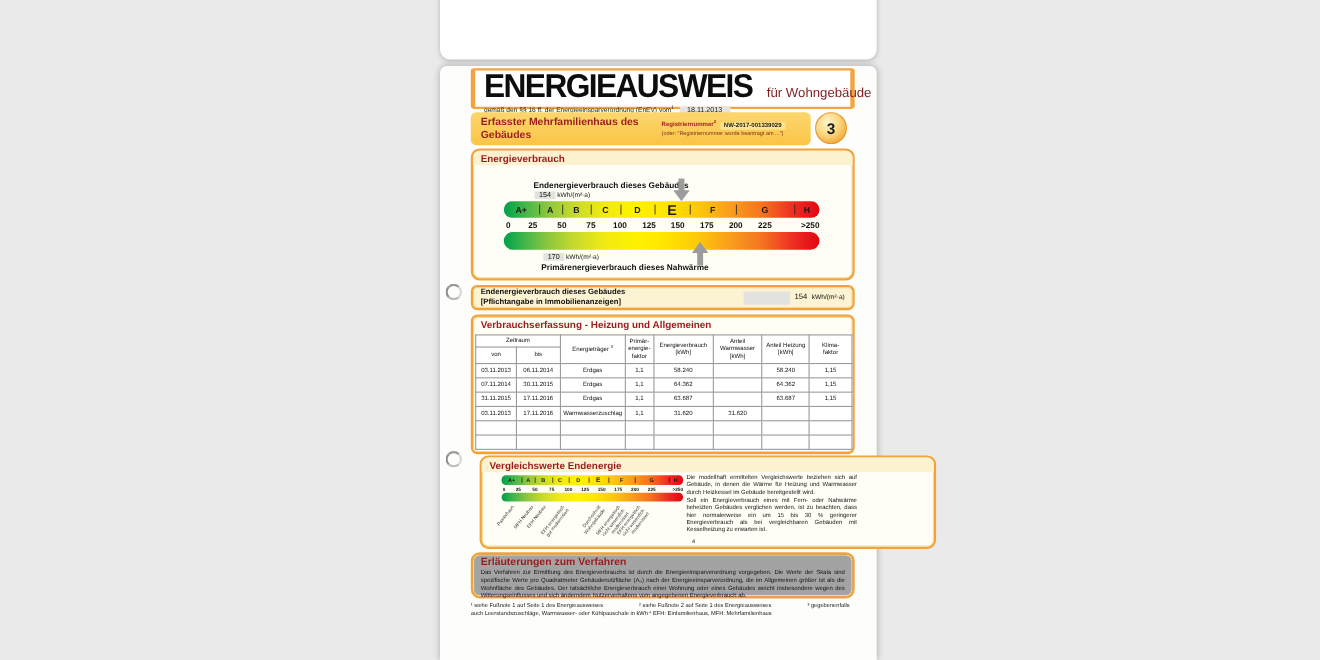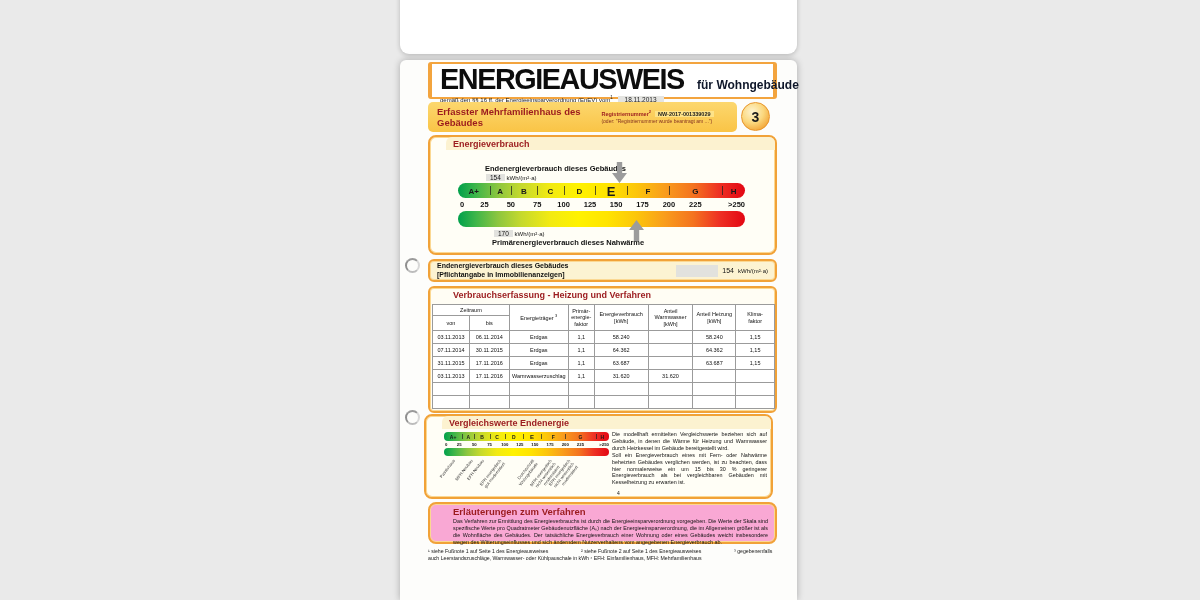--- a/index.html
+++ b/index.html
@@ -11,21 +11,21 @@
   .page { position:absolute; left:400px; top:60px; width:397px; height:540px;
     background:#fdfdfb; border-radius:6px 6px 0 0; box-shadow:0 0 7px rgba(0,0,0,.28); }
 
   
   .title-box { position:absolute; left:28px; top:2px; width:349px; height:37px;
     background:#fff; border:2px solid #f3a43e; border-left-width:4px; border-right-width:4px; border-radius:3px;
     padding:1px 8px 0; }
   .title-row { display:flex; align-items:baseline; white-space:nowrap; }
   .main-title { font-size:30px; font-weight:bold; letter-spacing:-1.5px; line-height:.95; color:#0d0d0d;
     display:inline-block; transform:scaleX(.96); transform-origin:left bottom; }
-  .title-suffix { font-size:12px; font-weight:bold; margin-left:3px; color:#0f172a; }
+  .title-suffix { font-size:12px; font-weight:normal; margin-left:3px; color:#7f1d1d; }
   .law-row { font-size:6px; color:#222; margin-top:1px; }
   .law-row sup { font-size:4.5px; }
   .date-chip { background:#e4e4e1; padding:0 7px; margin-left:3px; font-size:6.5px; display:inline-block; }
 
   
   .section-bar { position:absolute; left:28px; top:42px; width:309px; height:30px;
     background:linear-gradient(#fcd76e,#fac446); border-radius:5px;
     display:flex; align-items:center; justify-content:space-between; padding:0 9px; }
   .section-title { color:#9b1b1e; font-weight:bold; font-size:9.5px; }
   .reg-block { width:148px; line-height:1.2; }
@@ -33,21 +33,21 @@
   .reg-line1 sup { font-size:4px; }
   .reg-number { background:#fde389; color:#1c1c1c; padding:0 3px; font-weight:bold; }
   .reg-line2 { font-size:5px; color:#84301f; margin-top:1px; }
   .page-circle { position:absolute; left:341px; top:42px; width:29px; height:29px; border-radius:50%;
     background:radial-gradient(circle at 38% 32%, #fdf3cf 0%, #fbd87e 45%, #f3a93c 78%, #ee9c2b 100%);
     border:1px solid #e8952a; display:flex; align-items:center; justify-content:center;
     font-size:14px; font-weight:bold; color:#1c1c1c; }
 
   
   .obox { position:absolute; border:2px solid #f1a238; border-radius:8px; background:#fffef6;
-    box-shadow:inset 0 0 0 1px #fbd892;padding-left:16px; }
+    box-shadow:inset 0 0 0 1px #fbd892; }
   .box-title { color:#9b1b1e; font-weight:bold; font-size:9px; padding:2px 7px 1px; }
   .strip { background:#fcf2d0; border-radius:6px 6px 0 0; }
 
   
   .ev-box { left:28px; top:75px; width:349px; height:120px; }
   .end-label { position:absolute; left:55px; top:27px; font-size:7.5px; font-weight:bold; }
   .val-line { position:absolute; font-size:6px; white-space:nowrap; }
   .chip { background:#e2e2de; padding:0 4px; font-size:6.5px; display:inline-block; }
   .arrow { position:absolute; width:15px; height:21px; background:#9c9c9c; }
   .arrow-down { left:182px; top:25px; clip-path:polygon(32% 0,68% 0,68% 52%,100% 52%,50% 100%,0 52%,32% 52%); }
@@ -83,40 +83,40 @@
   .vtab { position:absolute; left:2px; top:16px; border-collapse:collapse; table-layout:fixed; background:#fff;
     font-size:5.5px; color:#111; }
   .vtab th, .vtab td { border:1px solid #9b9b9b; text-align:center; font-weight:normal; padding:0 1px;
     white-space:pre-line; line-height:1.15; overflow:hidden; }
   .vtab thead tr.r1 th { height:11px; }
   .vtab thead tr.r2 th { height:15px; }
   .vtab tbody tr { height:13px; }
   .vtab sup { font-size:4px; }
 
   
-  .cmp-box { left:24px; top:354px; width:349px; height:85px; }
+  .cmp-box { left:36px; top:354px; width:415px; height:85px; }
   .cmp-scale { position:absolute; left:18px; top:16px; width:165px; height:64px; }
   .s-letters { position:absolute; left:0; top:0; width:165px; height:9px; border-radius:4px; }
   .s-letters .lt { position:absolute; top:50%; transform:translate(-50%,-50%); font-weight:bold; font-size:5px; color:#1a1a1a; }
   .s-letters .lt.hl { font-size:6px; }
   .s-letters .dv { position:absolute; top:2px; width:1px; height:5px; background:rgba(35,35,35,.7); }
   .s-numbers { position:absolute; left:0; top:10px; width:165px; height:5px; font-size:4.3px; font-weight:bold; }
   .s-numbers .tk { position:absolute; transform:translateX(-50%); }
   .s-numbers .tk.first { left:1px !important; transform:none; }
   .s-numbers .tk.last { left:auto !important; right:0; transform:none; }
   .s-bar { position:absolute; left:0; top:16px; width:165px; height:8px; border-radius:4px; }
   .s-labels { position:absolute; left:0; top:26px; width:165px; height:38px; }
   .s-labels .dl { position:absolute; top:1px; transform-origin:100% 0; transform:rotate(-52deg);
     font-size:4.3px; color:#3a3a3a; white-space:pre-line; line-height:1.12; text-align:right; }
   .fn4 { position:absolute; left:173px; top:58px; font-size:5px; }
   .cmp-text { position:absolute; left:186px; top:15px; width:155px; font-size:5.4px; line-height:1.28;
     text-align:justify; white-space:pre-line; color:#141414; }
 
   
-  .erl-box { left:28px; top:442px; width:349px; height:42px; background:#f9a8d4; }
+  .erl-box { left:28px; top:442px; width:349px; height:42px; background:#a3a3a3; }
   .erl-box .box-title { font-size:9.5px; }
   .erl-text { padding:0 7px; font-size:5.4px; line-height:1.27; text-align:justify; color:#141414; }
 
   
   .fnote { position:absolute; font-size:5.2px; color:#191919; white-space:nowrap; }
 </style>
 </head>
 <body>
 
 <div class="prev-page"></div>
@@ -206,21 +206,21 @@
       <div>[Pflichtangabe in Immobilienanzeigen]</div>
     </div>
     <div class="end-box-right">
       <span class="field-chip"></span>
       <span class="val">154</span>
       <span class="unit">kWh/(m²·a)</span>
     </div>
   </div>
 
   <div class="obox table-box">
-    <div class="box-title">Verbrauchserfassung - Heizung und Verfahren</div>
+    <div class="box-title">Verbrauchserfassung - Heizung und Allgemeinen</div>
     <table class="vtab">
       <colgroup>
         <col style="width:37px">
           <col style="width:40px">
           <col style="width:59px">
           <col style="width:26px">
         <col style="width:54px">
           <col style="width:45px">
           <col style="width:43px">
           <col style="width:39px">

